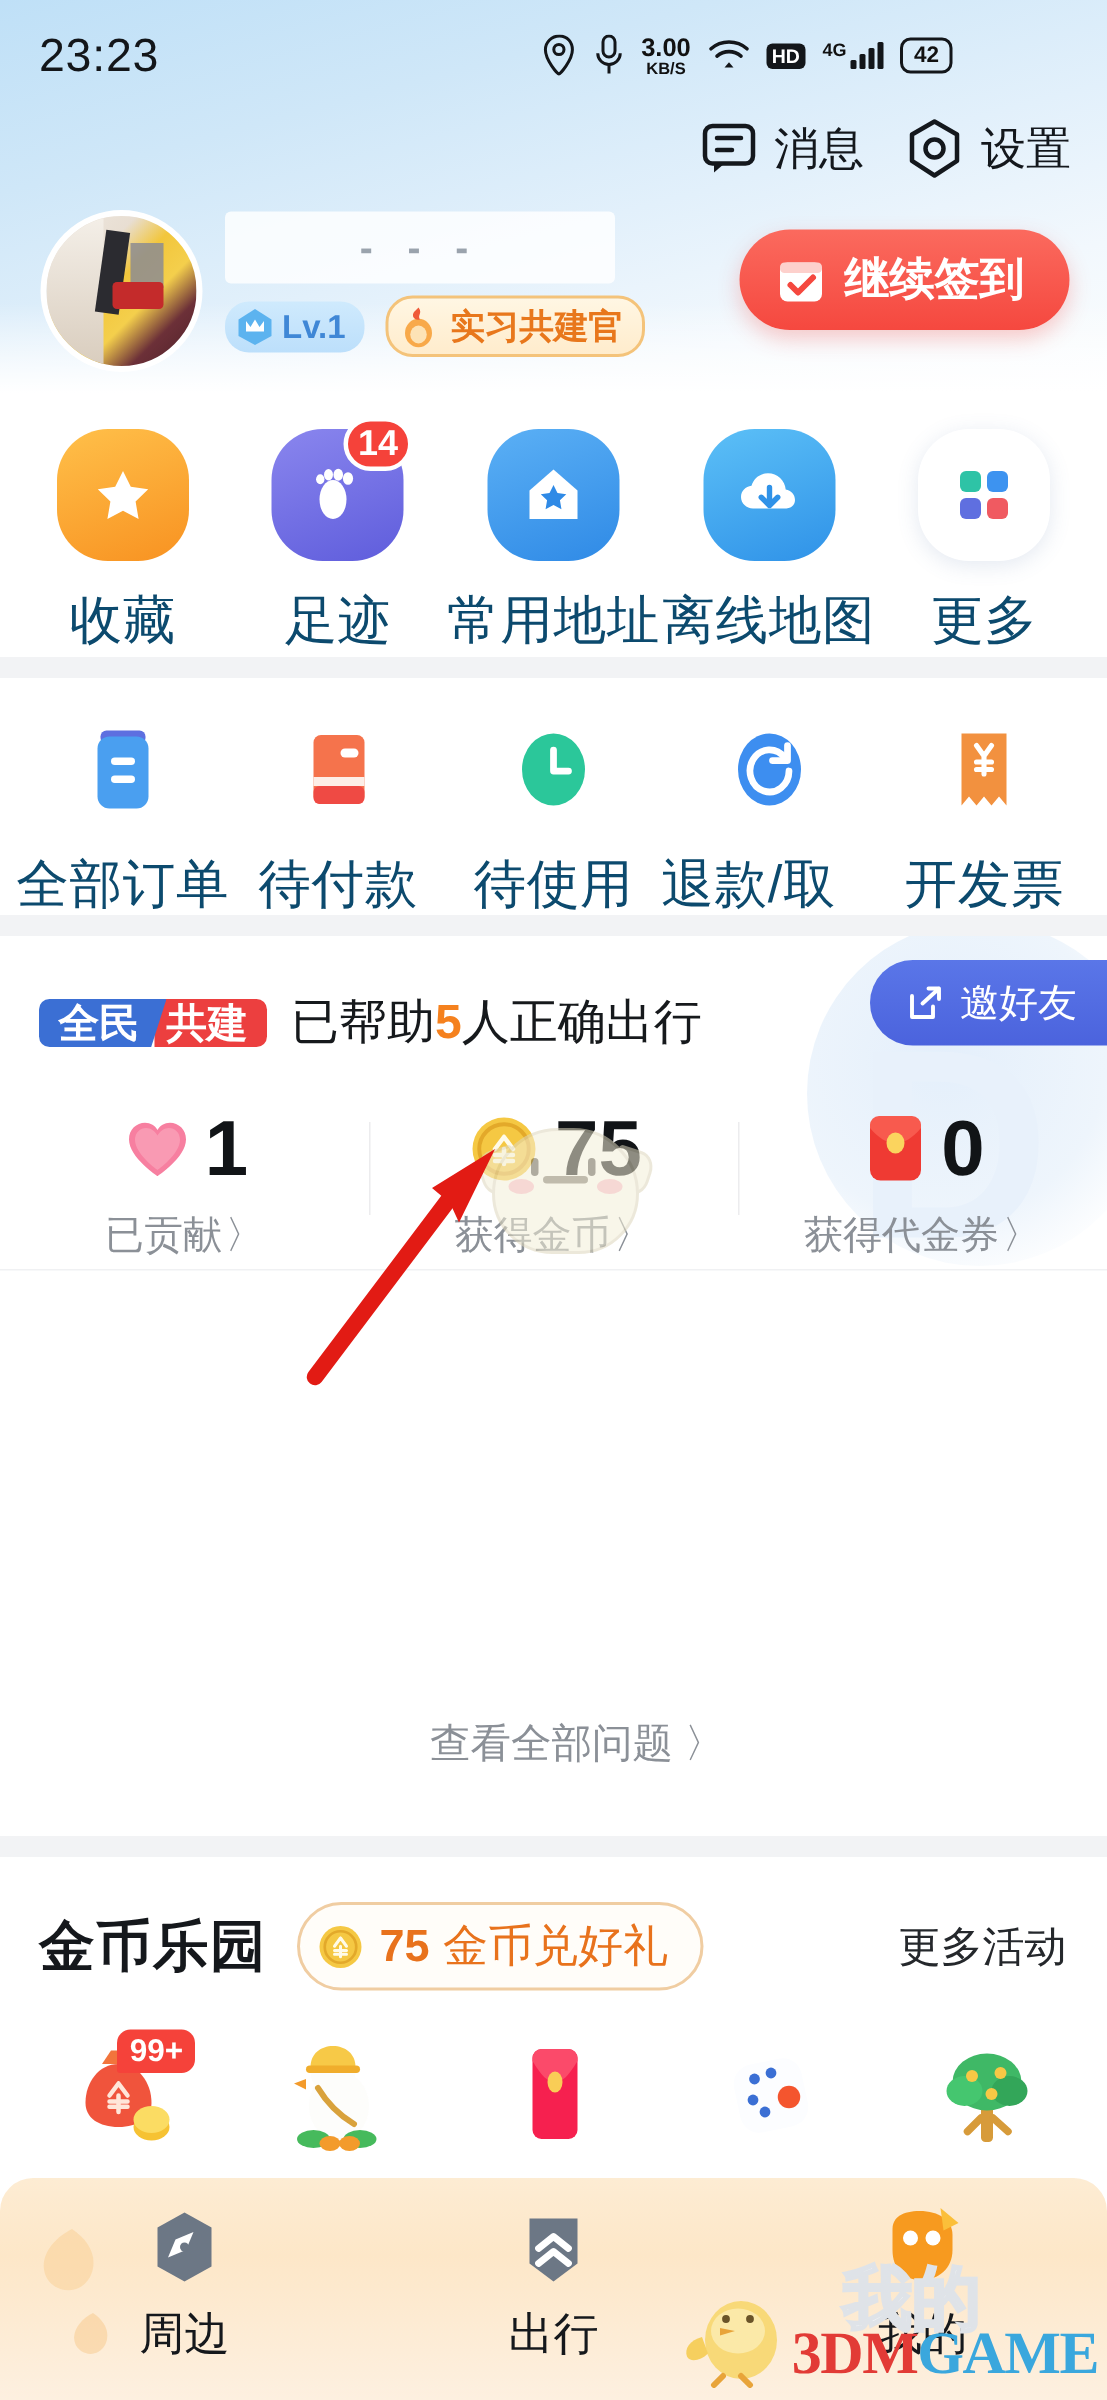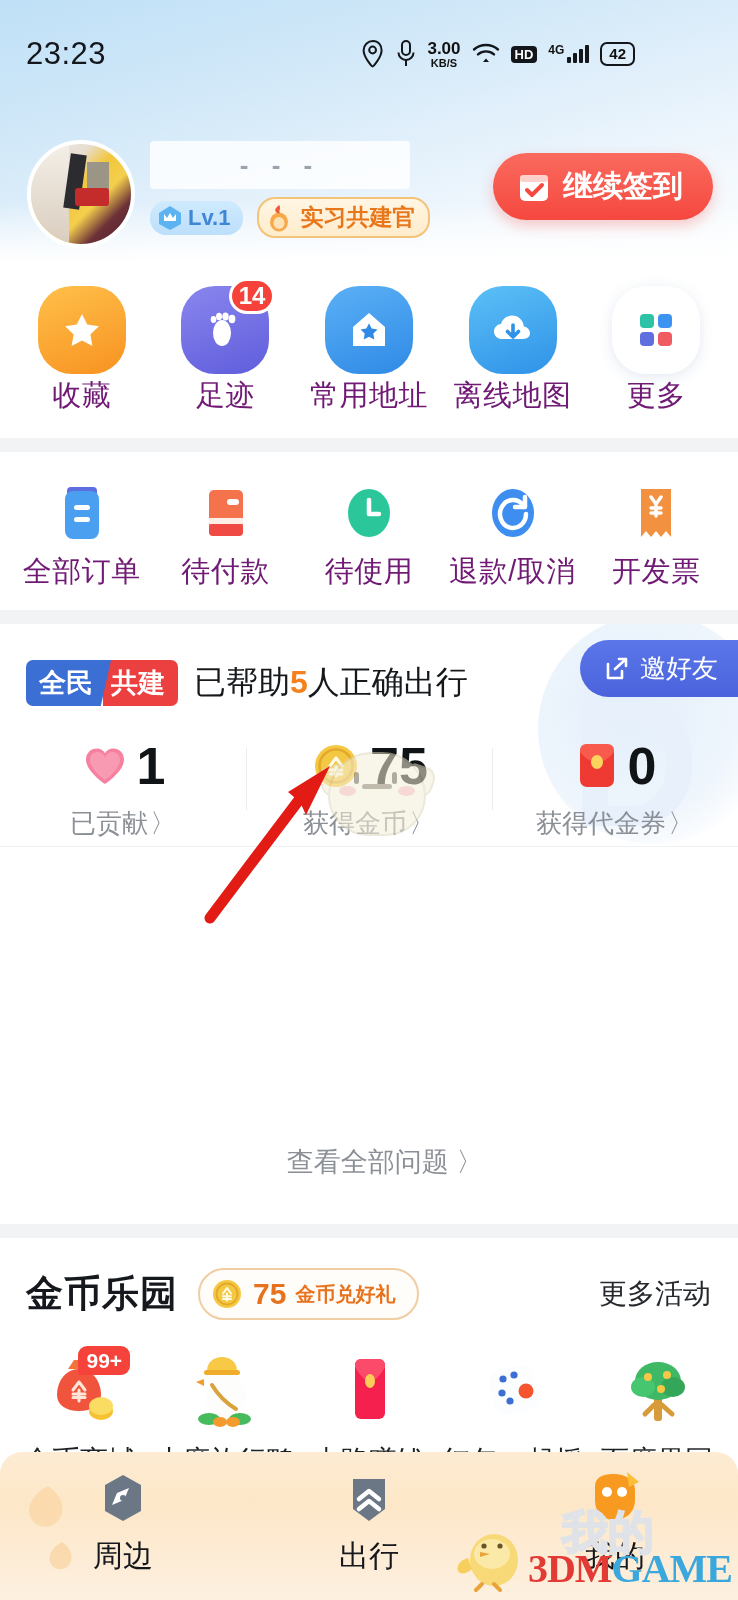--- a/index.html
+++ b/index.html
@@ -18,21 +18,21 @@
   }
   .top-zone:after{
     content:""; position:absolute; left:0; right:0; bottom:0; height:60px;
     background: linear-gradient(180deg, rgba(255,255,255,0) 0%, #ffffff 100%);
   }
 
   
   .statusbar {
     position: absolute; left: 0; top: 0; width: 661px; height: 74px;
     display: flex; align-items: center; padding: 0 26px;
-    color: #111; z-index: 5; margin-top: 17px;
+    color: #111; z-index: 5;
   }
   .clock { font-size: 31px; font-weight: 500; letter-spacing: .5px; color:#13161a; }
   .status-right { margin-left: auto; display: flex; align-items: center; gap: 11px; }
   .st-ico { display:flex; align-items:center; justify-content:center; }
   .netspeed { display: flex; flex-direction: column; align-items: center; line-height: 1; }
   .netspeed .n { font-size: 17px; font-weight: 700; }
   .netspeed .u { font-size: 11px; font-weight: 700; margin-top: 1px; }
   .hd-badge {
     font-size: 13px; font-weight: 700; color: #fff; background: #13161a;
     border-radius: 4px; padding: 2px 4px; line-height: 1;
@@ -92,40 +92,40 @@
     color:#fff; font-size: 30px; font-weight: 600;
     box-shadow: 0 6px 14px rgba(245,72,63,.28);
   }
 
   
   .card { position: absolute; left: 0; width: 738px; background: #fff; }
   .grid-row { display: flex; align-items: flex-start; padding: 0 10px; }
   .gcell { flex: 1; display: flex; flex-direction: column; align-items: center; }
   .gicon { position: relative; width: 92px; height: 92px; display:flex; align-items:center; justify-content:center; }
   .squircle { width: 88px; height: 88px; border-radius: 34px; display:flex; align-items:center; justify-content:center; }
-  .glabel { margin-top: 0; font-size: 29px; color: #701a75; font-weight: 500; letter-spacing: .5px; }
+  .glabel { margin-top: 14px; font-size: 35px; color: #0c4a6e; font-weight: 500; letter-spacing: .5px; }
   .nbadge {
     position: absolute; top: -6px; right: -4px; min-width: 42px; height: 36px;
     background: #f5423a; color:#fff; border-radius: 18px; border: 3px solid #fff;
     font-size: 24px; font-weight: 700; display:flex; align-items:center; justify-content:center; padding: 0 7px;
   }
   .gap { position:absolute; left:0; width:738px; height:14px; background:#f2f3f5; }
 
   
   .contrib { position:absolute; left:0; top:624px; width:738px; height:600px; background:#fff; overflow:hidden; }
   .contrib .deco1 { position:absolute; right:-30px; top:-10px; width:230px; height:230px; border-radius:50%;
      background: radial-gradient(circle at 40% 40%, #e4effb 0%, #eef5fc 55%, #ffffff 80%); }
   .deco-d { position:absolute; right:18px; top:50px; width:150px; height:150px; color:#e8f1fb; font-size:180px; font-weight:700; line-height:1;}
   .invite-btn {
     position:absolute; right:0; top:16px; background: linear-gradient(180deg,#5a76e8,#4b63dd);
     border-radius: 32px 0 0 32px; padding: 11px 20px 11px 24px; color:#fff; font-size:26px; font-weight:500;
     display:flex; align-items:center; gap:10px; z-index:3;
   }
   .helped { position:absolute; left:26px; top:36px; display:flex; align-items:center; gap:16px; z-index:2; }
-  .tag-split { display:flex; align-items:stretch; height:46px; font-size:27px; font-weight:700; color:#fff; }
+  .tag-split { display:flex; align-items:stretch; height:32px; font-size:27px; font-weight:700; color:#fff; }
   .tag-left { background:#3b6fd4; padding: 4px 11px 4px 13px; border-radius:7px 0 0 7px; display:flex;align-items:center;
      clip-path: polygon(0 0, 100% 0, 88% 100%, 0 100%); padding-right:18px;}
   .tag-right { background:#ec3f3f; padding: 4px 13px 4px 8px; border-radius:0 7px 7px 0; display:flex;align-items:center;
      margin-left:-8px;}
   .helped-txt { font-size:32px; color:#16191c; font-weight:500; }
   .helped-txt b { color:#f5811e; font-weight:700; }
 
   .stats { position:absolute; left:0; top:116px; width:738px; display:flex; z-index:2; }
   .stat { flex:1; display:flex; flex-direction:column; align-items:center; position:relative; }
   .stat + .stat:before { content:""; position:absolute; left:0; top:8px; width:1px; height:62px; background:#ececee; }
@@ -155,21 +155,21 @@
   
   .coinpark { position:absolute; left:0; top:1238px; width:737px; height:232px; background:#fff; }
   .cp-head { display:flex; align-items:center; padding: 30px 26px 0 26px; }
   .cp-title { font-size:37px; font-weight:700; color:#15181c; letter-spacing:1px; }
   .cp-pill {
     margin-left:20px; display:flex; align-items:center; gap:9px;
     border:2px solid #f0cda2; border-radius:32px; padding:7px 22px 7px 10px;
     background:#fffdf9;
   }
   .cp-pill .v { font-size:30px; font-weight:700; color:#e8721c; }
-  .cp-pill .t { font-size:20px; font-weight:700; color:#e8721c; }
+  .cp-pill .t { font-size:30px; font-weight:400; color:#e8721c; }
   .cp-more { margin-left:auto; font-size:28px; color:#25282c; }
   .acts { display:flex; padding: 24px 8px 0 8px; }
   .act { flex:1; display:flex; flex-direction:column; align-items:center; position:relative; }
   .act-ico { position:relative; width:96px; height:90px; display:flex; align-items:center; justify-content:center; }
   .act-lbl { margin-top:8px; font-size:28px; color:#1d2023; white-space:nowrap; }
   .badge99 {
     position:absolute; top:2px; right:-2px; background:#f5423a; color:#fff; font-size:21px; font-weight:700;
     border-radius:9px 9px 9px 2px; padding:3px 8px; line-height:1.1;
   }
 
@@ -235,20 +235,38 @@
             <i></i>
             <i></i>
             <i></i>
             <i></i>
           </span>
       </span>
       <span class="battery">42</span>
     </div>
   </div>
 
+  <div class="hdr-actions">
+    <div class="hdr-btn">
+      <svg width="40" height="40" viewBox="0 0 40 40">
+          <rect x="4" y="5" width="32" height="25" rx="5" fill="none" stroke="#14181d" stroke-width="3"></rect>
+          <path d="M10 30l0 6 7-6z" fill="#14181d"></path>
+          <line x1="12" y1="13" x2="28" y2="13" stroke="#14181d" stroke-width="3" stroke-linecap="round"></line>
+          <line x1="12" y1="21" x2="22" y2="21" stroke="#14181d" stroke-width="3" stroke-linecap="round"></line>
+        </svg>
+      <span class="txt">消息</span>
+    </div>
+    <div class="hdr-btn">
+      <svg width="42" height="42" viewBox="0 0 42 42">
+          <path d="M21 3l15 8.7v17.6L21 39 6 29.3V11.7z" fill="none" stroke="#14181d" stroke-width="3" stroke-linejoin="round"></path>
+          <circle cx="21" cy="21" r="6" fill="none" stroke="#14181d" stroke-width="3"></circle>
+        </svg>
+      <span class="txt">设置</span>
+    </div>
+  </div>
 
   <div class="profile">
     <div class="avatar">
       <i class="a4"></i>
         <i class="a1"></i>
         <i class="a3"></i>
         <i class="a2"></i>
     </div>
     <div class="nameblur">
       <span>- - -</span>

